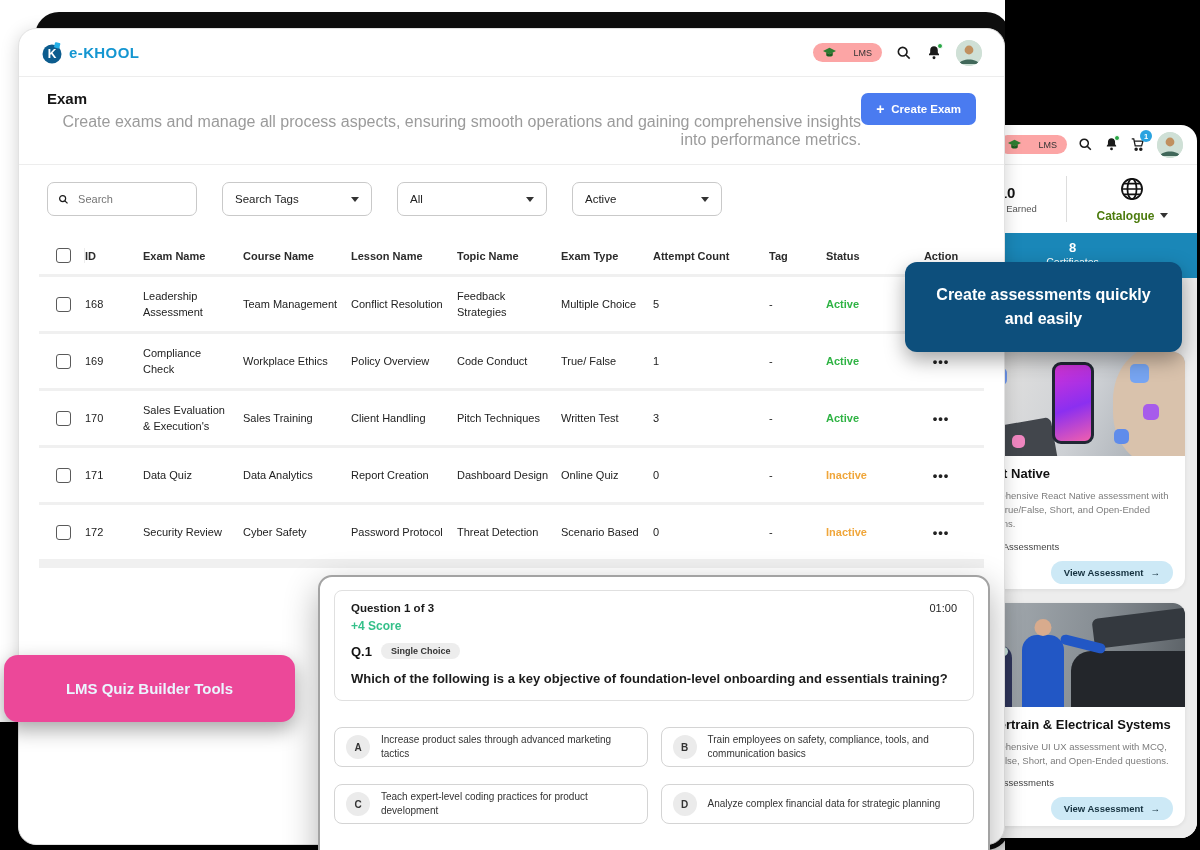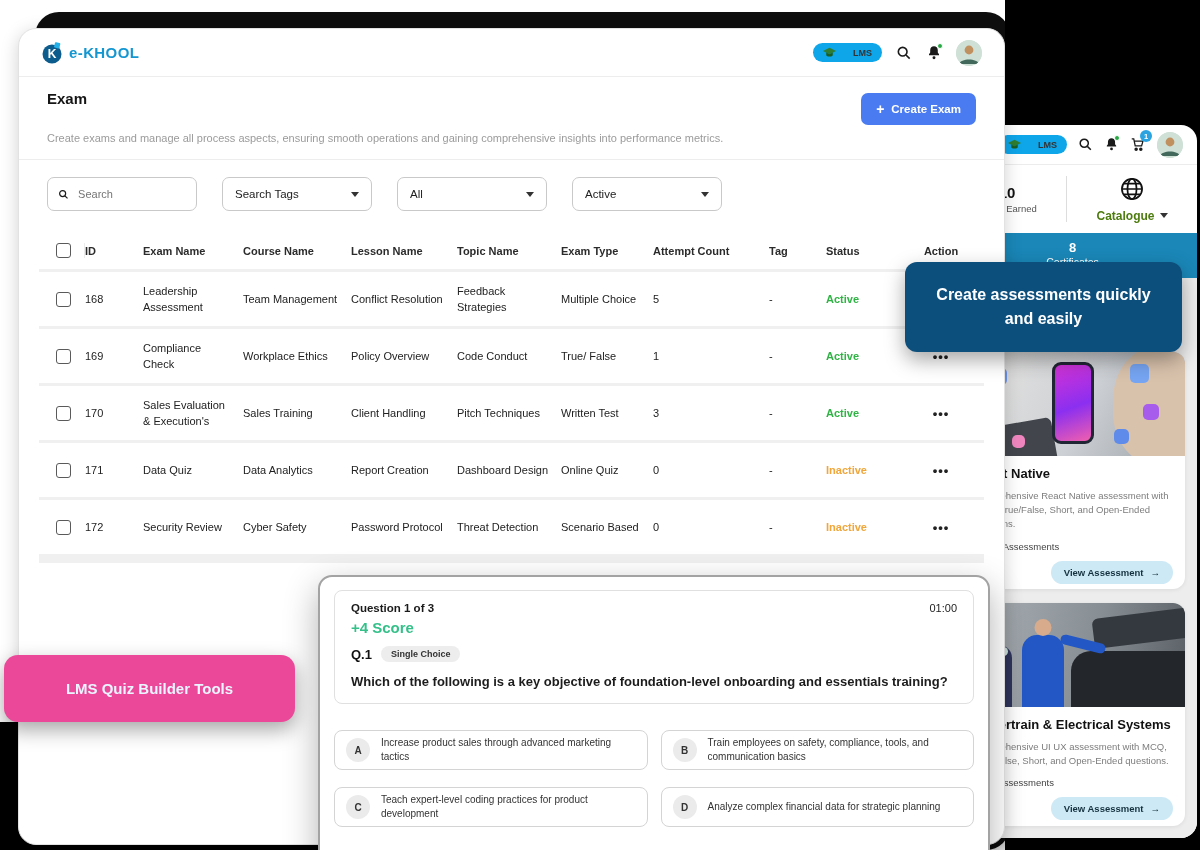--- a/index.html
+++ b/index.html
@@ -6,41 +6,41 @@
   *{box-sizing:border-box;}
   .stage{position:relative;width:1200px;height:850px;overflow:hidden;background:#fff;
          font-family:"Liberation Sans",sans-serif;color:#222;}
 
   
   .bd-main{position:absolute;left:35px;top:12px;width:975px;height:838px;background:#0e0e0e;border-radius:24px;}
   .bd-right{position:absolute;left:1005px;top:0;width:195px;height:850px;background:#000;}
   .bd-bl{position:absolute;left:0;top:722px;width:332px;height:128px;background:#000;}
 
   
-  .pill{display:inline-flex;align-items:center;gap:17px;background:#0ea5e9;border-radius:14px;
-        padding:4px 10px;font-size:9px;font-weight:700;color:#333;}
+  .pill{display:inline-flex;align-items:center;gap:17px;background:#fca5a5;border-radius:14px;
+        padding:4px 10px;font-size:9px;font-weight:400;color:#333;}
   .icon-btn{position:relative;display:inline-flex;align-items:center;cursor:pointer;background:none;border:none;padding:0;}
   .dot-green{position:absolute;right:-1px;top:-2px;width:6px;height:6px;border-radius:50%;background:#28a745;border:1px solid #fff;}
   .cart-badge{position:absolute;right:-6px;top:-7px;min-width:12px;height:12px;border-radius:7px;background:#2aa3e0;
         color:#fff;font-size:7.5px;font-weight:700;display:flex;align-items:center;justify-content:center;padding:0 2px;}
   .avatar{width:26px;height:26px;border-radius:50%;overflow:hidden;background:#cfe0d6;flex:none;}
   .caret{width:0;height:0;border-left:4px solid transparent;border-right:4px solid transparent;border-top:5px solid #333;}
 
   
   .main-card{position:absolute;left:18px;top:28px;width:987px;height:817px;background:#fff;
              border:1px solid #e2e2e2;border-radius:18px;z-index:10;overflow:hidden;
              box-shadow:0 4px 18px rgba(0,0,0,.18);}
   .mc-head{height:48px;display:flex;align-items:center;justify-content:space-between;padding:0 22px;border-bottom:1px solid #ededed;}
   .logo{display:flex;align-items:center;gap:6px;}
   .logo-text{font-size:15px;font-weight:800;color:#1496d1;letter-spacing:.4px;}
   .mc-head-right{display:flex;align-items:center;gap:14px;}
 
   .page-head{display:flex;align-items:flex-start;justify-content:space-between;padding:13px 28px 15px;border-bottom:1px solid #ededed;}
   .pg-title{font-size:15px;font-weight:700;color:#151515;}
-  .pg-sub{font-size:11px;color:#9b9b9b;margin-top:25px;}
+  .pg-sub{font-size:16px;color:#9b9b9b;margin-top:6px;text-align:right;}
   .create-btn{display:inline-flex;align-items:center;gap:7px;background:#4a7bf0;color:#fff;border:none;border-radius:7px;
               padding:9px 15px;font-size:11.5px;font-weight:600;font-family:inherit;margin-top:3px;cursor:pointer;flex:none;}
   .plus{font-size:14px;font-weight:600;line-height:1;}
 
   .filters{display:flex;gap:25px;padding:17px 28px 15px;}
   .search-box{display:flex;align-items:center;gap:7px;width:150px;height:34px;border:1px solid #c9c9c9;border-radius:7px;padding:0 10px;}
   .search-box input{border:none;outline:none;width:100%;font-size:11px;font-family:inherit;color:#333;background:transparent;}
   .select{display:flex;align-items:center;justify-content:space-between;width:150px;height:34px;border:1px solid #c9c9c9;
           border-radius:7px;padding:0 12px;font-size:11.5px;color:#222;cursor:pointer;}
 
@@ -102,21 +102,21 @@
   .pt-p2::before{content:"";position:absolute;left:50%;top:-16px;transform:translateX(-50%);width:17px;height:17px;border-radius:50%;background:#d8ab8d;}
   .pt-arm{position:absolute;left:100px;top:36px;width:46px;height:10px;background:#2257c5;border-radius:5px;transform:rotate(14deg);}
 
   
   .quiz{position:absolute;left:318px;top:575px;width:672px;height:301px;background:#fff;border:2px solid #a3a3a3;
         border-radius:14px;z-index:25;box-shadow:0 12px 34px rgba(0,0,0,.30);}
   .qbox{margin:13px 14px 0;border:1px solid #e0e0e0;border-radius:8px;padding:11px 16px 14px;}
   .qrow1{display:flex;justify-content:space-between;align-items:center;}
   .qprog{font-size:11.5px;font-weight:700;color:#1a1a1a;}
   .qtimer{font-size:11px;color:#222;}
-  .qscore{font-size:15px;color:#35c08a;margin-top:5px;font-weight:600;}
+  .qscore{font-size:12px;color:#35c08a;margin-top:5px;font-weight:600;}
   .qlabelrow{display:flex;align-items:center;gap:9px;margin-top:10px;}
   .qnum{font-size:13px;font-weight:800;color:#111;}
   .qtype{background:#ededed;border-radius:11px;padding:3px 10px;font-size:9px;font-weight:700;color:#333;}
   .qtext{font-size:13px;font-weight:700;color:#1c1c1c;margin-top:12px;}
   .opts{display:grid;grid-template-columns:1fr 1fr;gap:17px 13px;margin:26px 14px 0;}
   .opt{display:flex;align-items:center;gap:11px;border:1px solid #d4d4d4;border-radius:8px;min-height:40px;
        padding:4px 11px;background:#fff;cursor:pointer;}
   .opt-letter{flex:none;width:24px;height:24px;border-radius:50%;background:#ebebeb;display:flex;align-items:center;
               justify-content:center;font-size:10px;font-weight:700;color:#333;}
   .opt-text{font-size:10px;color:#333;line-height:1.4;}

